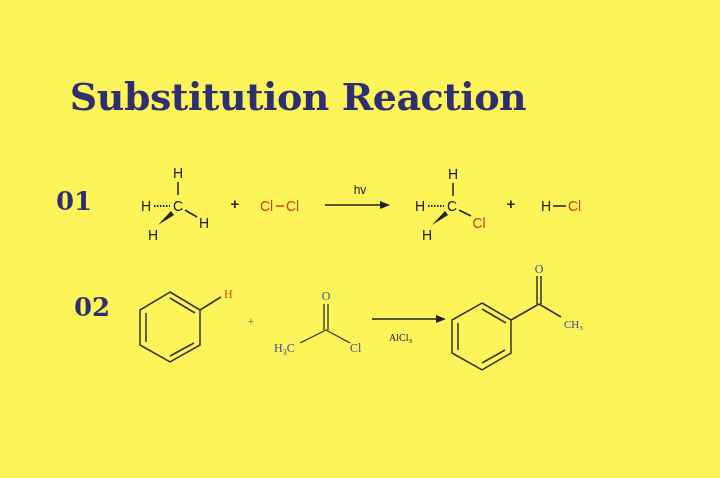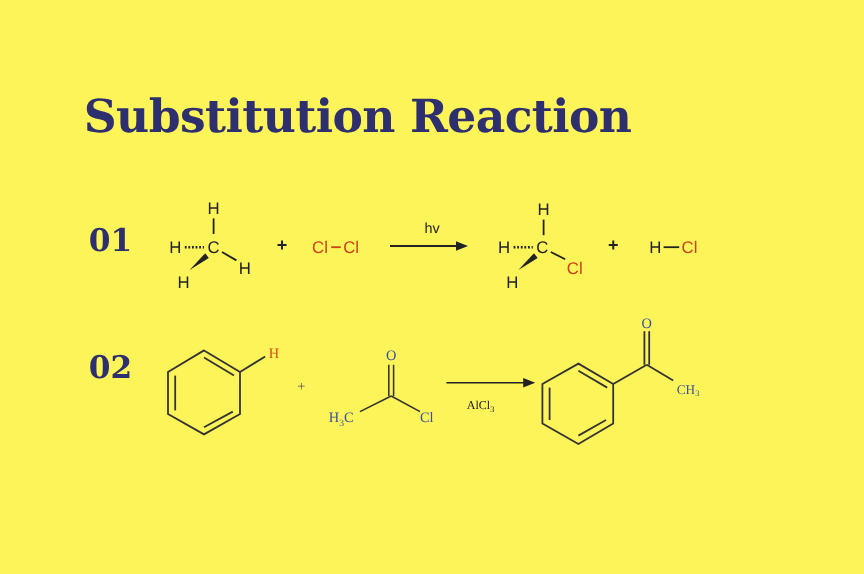--- a/index.html
+++ b/index.html
@@ -7,21 +7,21 @@
     .title { position:absolute; left:0; width:596px; top:74px; text-align:center; font-family:"DejaVu Serif", serif; font-weight:bold; font-size:38px; color:#2e2f6e; letter-spacing:-0.5px; }
     .num { position:absolute; font-family:"DejaVu Serif", serif; font-weight:bold; font-size:26px; color:#2e2f6e; }
     svg { position:absolute; left:0; top:0; }
     .sans { font-family:"Liberation Sans", sans-serif; }
     .serif { font-family:"Liberation Serif", serif; }
   </style>
 </head>
 <body>
 
 <div class="title">Substitution Reaction</div>
-<div class="num" style="left:74px;top:186px;text-align:center;">01</div>
+<div class="num" style="left:56px;top:186px;text-align:center;">01</div>
 <div class="num" style="left:74px;top:292px;">02</div>
 
 <svg width="720" height="478" viewBox="0 0 720 478">
 
   <g class="sans" font-size="14" fill="#222">
     <text x="178" y="178" text-anchor="middle">H</text>
     <line x1="178" y1="182" x2="178" y2="195" stroke="#222" stroke-width="1.5"></line>
     <text x="178" y="211" text-anchor="middle">C</text>
     <text x="146" y="211" text-anchor="middle">H</text>
     <line x1="154" y1="206" x2="170" y2="206" stroke="#222" stroke-width="2" stroke-dasharray="1.5,1.5"></line>

